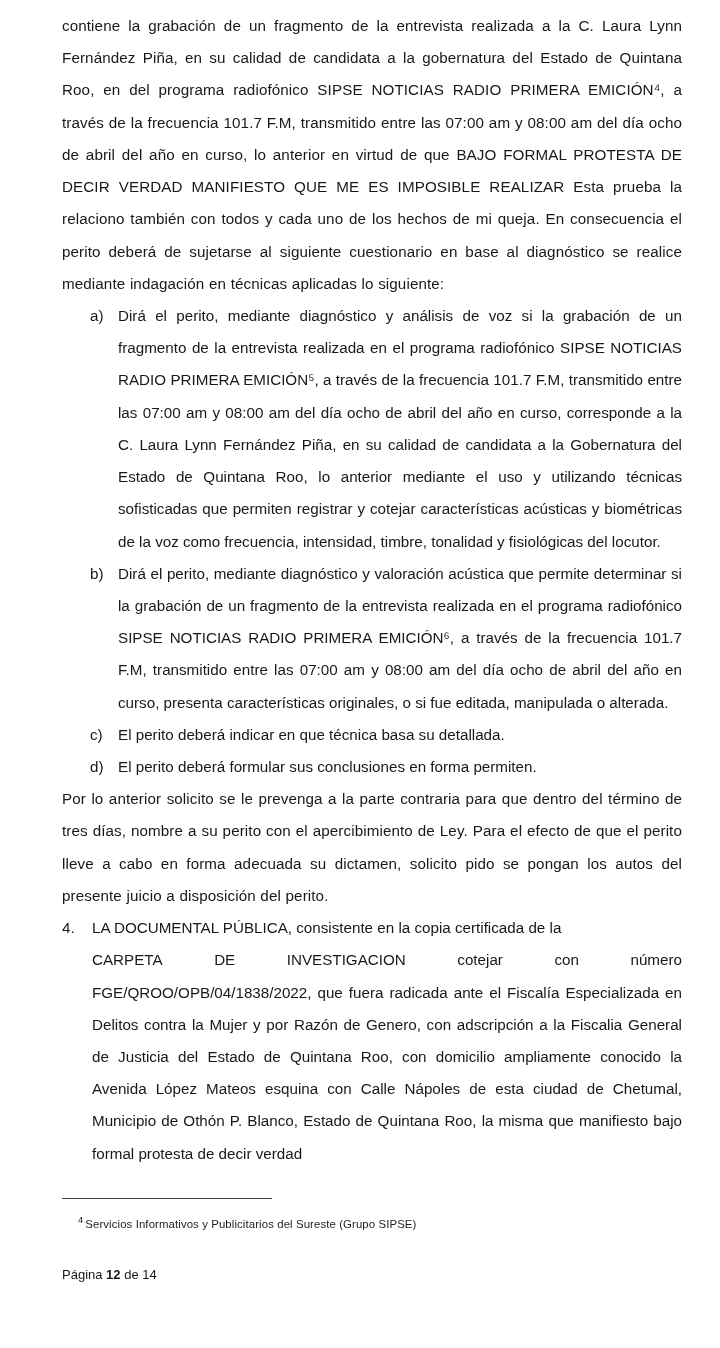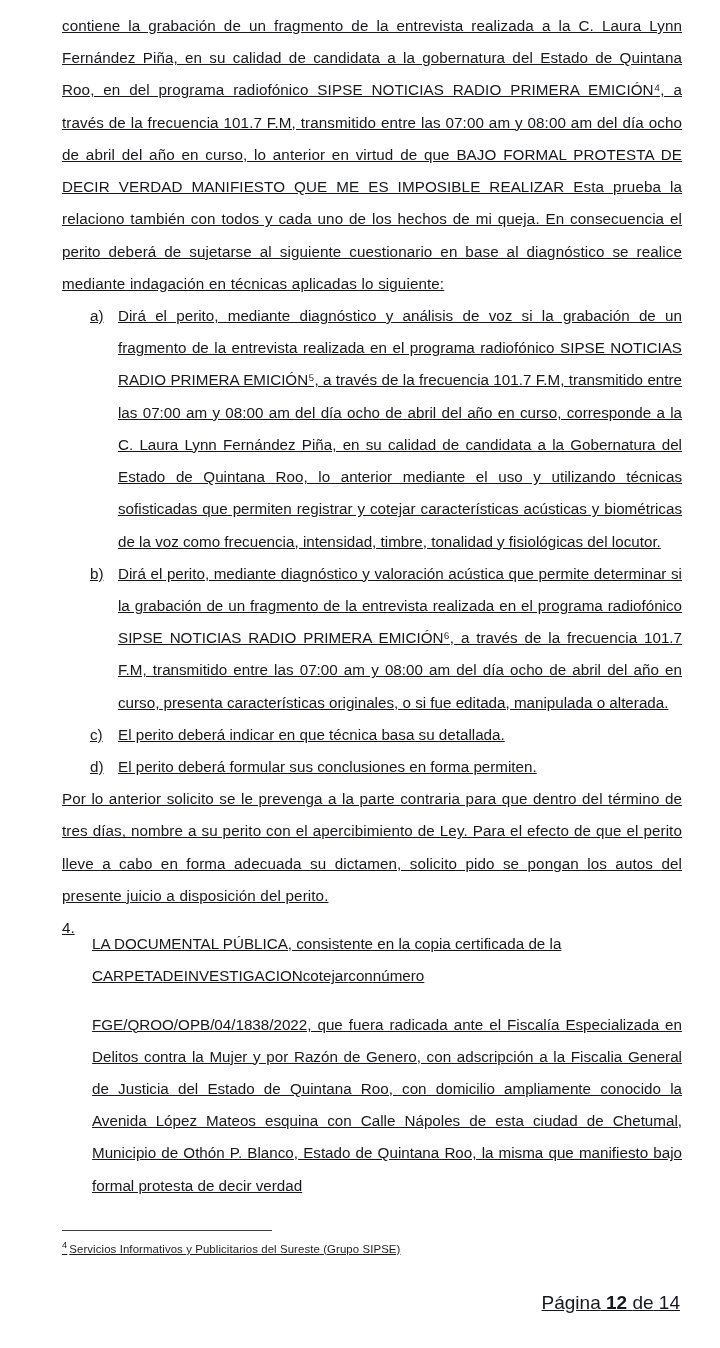--- a/index.html
+++ b/index.html
@@ -12,21 +12,20 @@
     min-height: 1348px;
     font-family: "Liberation Sans", sans-serif;
     color: #16181c;
   }
   .page {
     position: relative;
     width: 720px;
     min-height: 1348px;
     box-sizing: border-box;
     padding: 10px 38px 10px 62px;
-    text-decoration: underline;
   }
   .para {
     font-size: 15.2px;
     line-height: 2.12;
     text-align: justify;
     text-justify: inter-word;
     margin: 0 0 0 0;
     letter-spacing: 0.1px;
     word-spacing: 0.3px;
   }
@@ -68,53 +67,52 @@
     width: 30px;
     text-align: left;
   }
   .num-text {
     flex: 1 1 auto;
     text-align: justify;
     text-justify: inter-word;
   }
   .spread {
     display: block;
-    margin-top: 16px;
   }
   .justify-line {
     display: flex;
+    justify-content: space-between;
     width: 100%;
   }
   .footnote-sep {
     width: 210px;
     height: 0;
     border-top: 1.6px solid #3a3d42;
     margin: 28px 0 9px 0;
   }
   .footnotes {
-    margin: 0;
+    margin: 16px;
     padding: 0;
     list-style: none;
   }
   .footnote {
     font-size: 11.4px;
     line-height: 1.62;
     color: #1b1d21;
     letter-spacing: 0.1px;
   }
   .footnote .fn-mark {
     font-size: 0.82em;
     vertical-align: super;
     line-height: 0;
     margin-right: 2px;
   }
   .page-footer {
     margin-top: 34px;
-    text-align: right;
-    font-size: 19px;
+    font-size: 13px;
     color: #16181c;
     padding-right: 2px;
   }
   .page-footer b {
     font-weight: bold;
   }
 </style>
 </head>
 <body>
 

